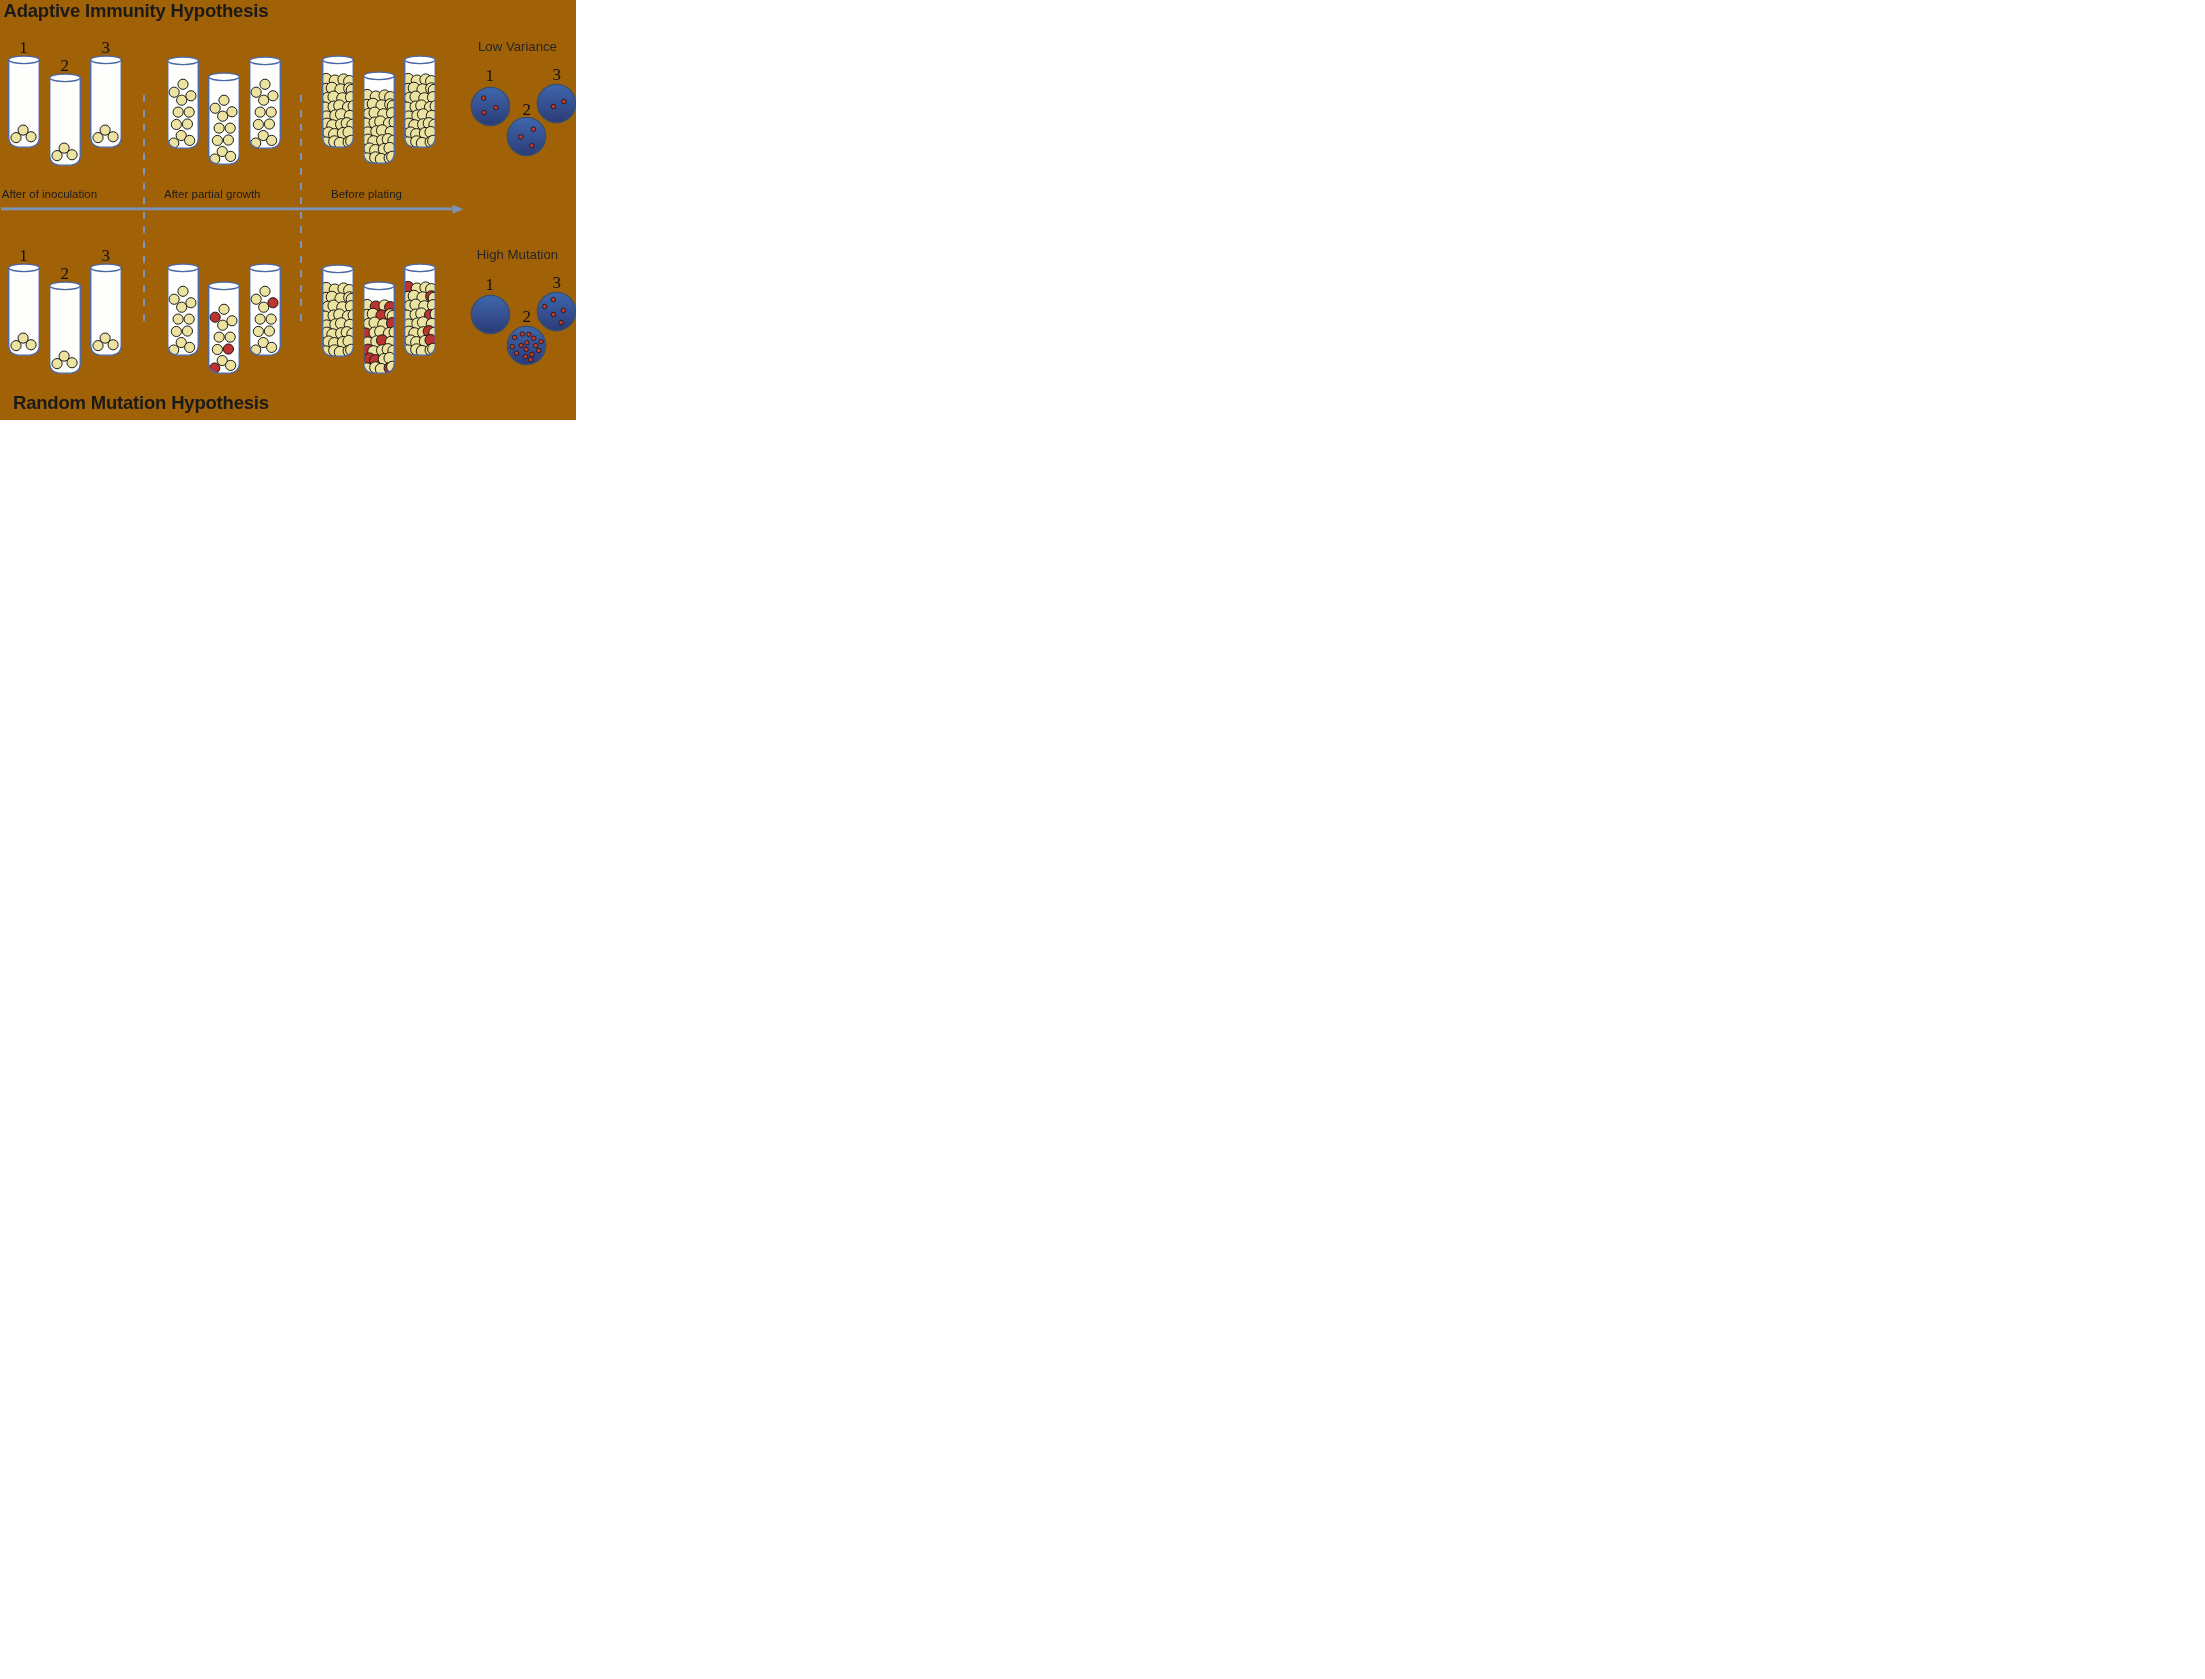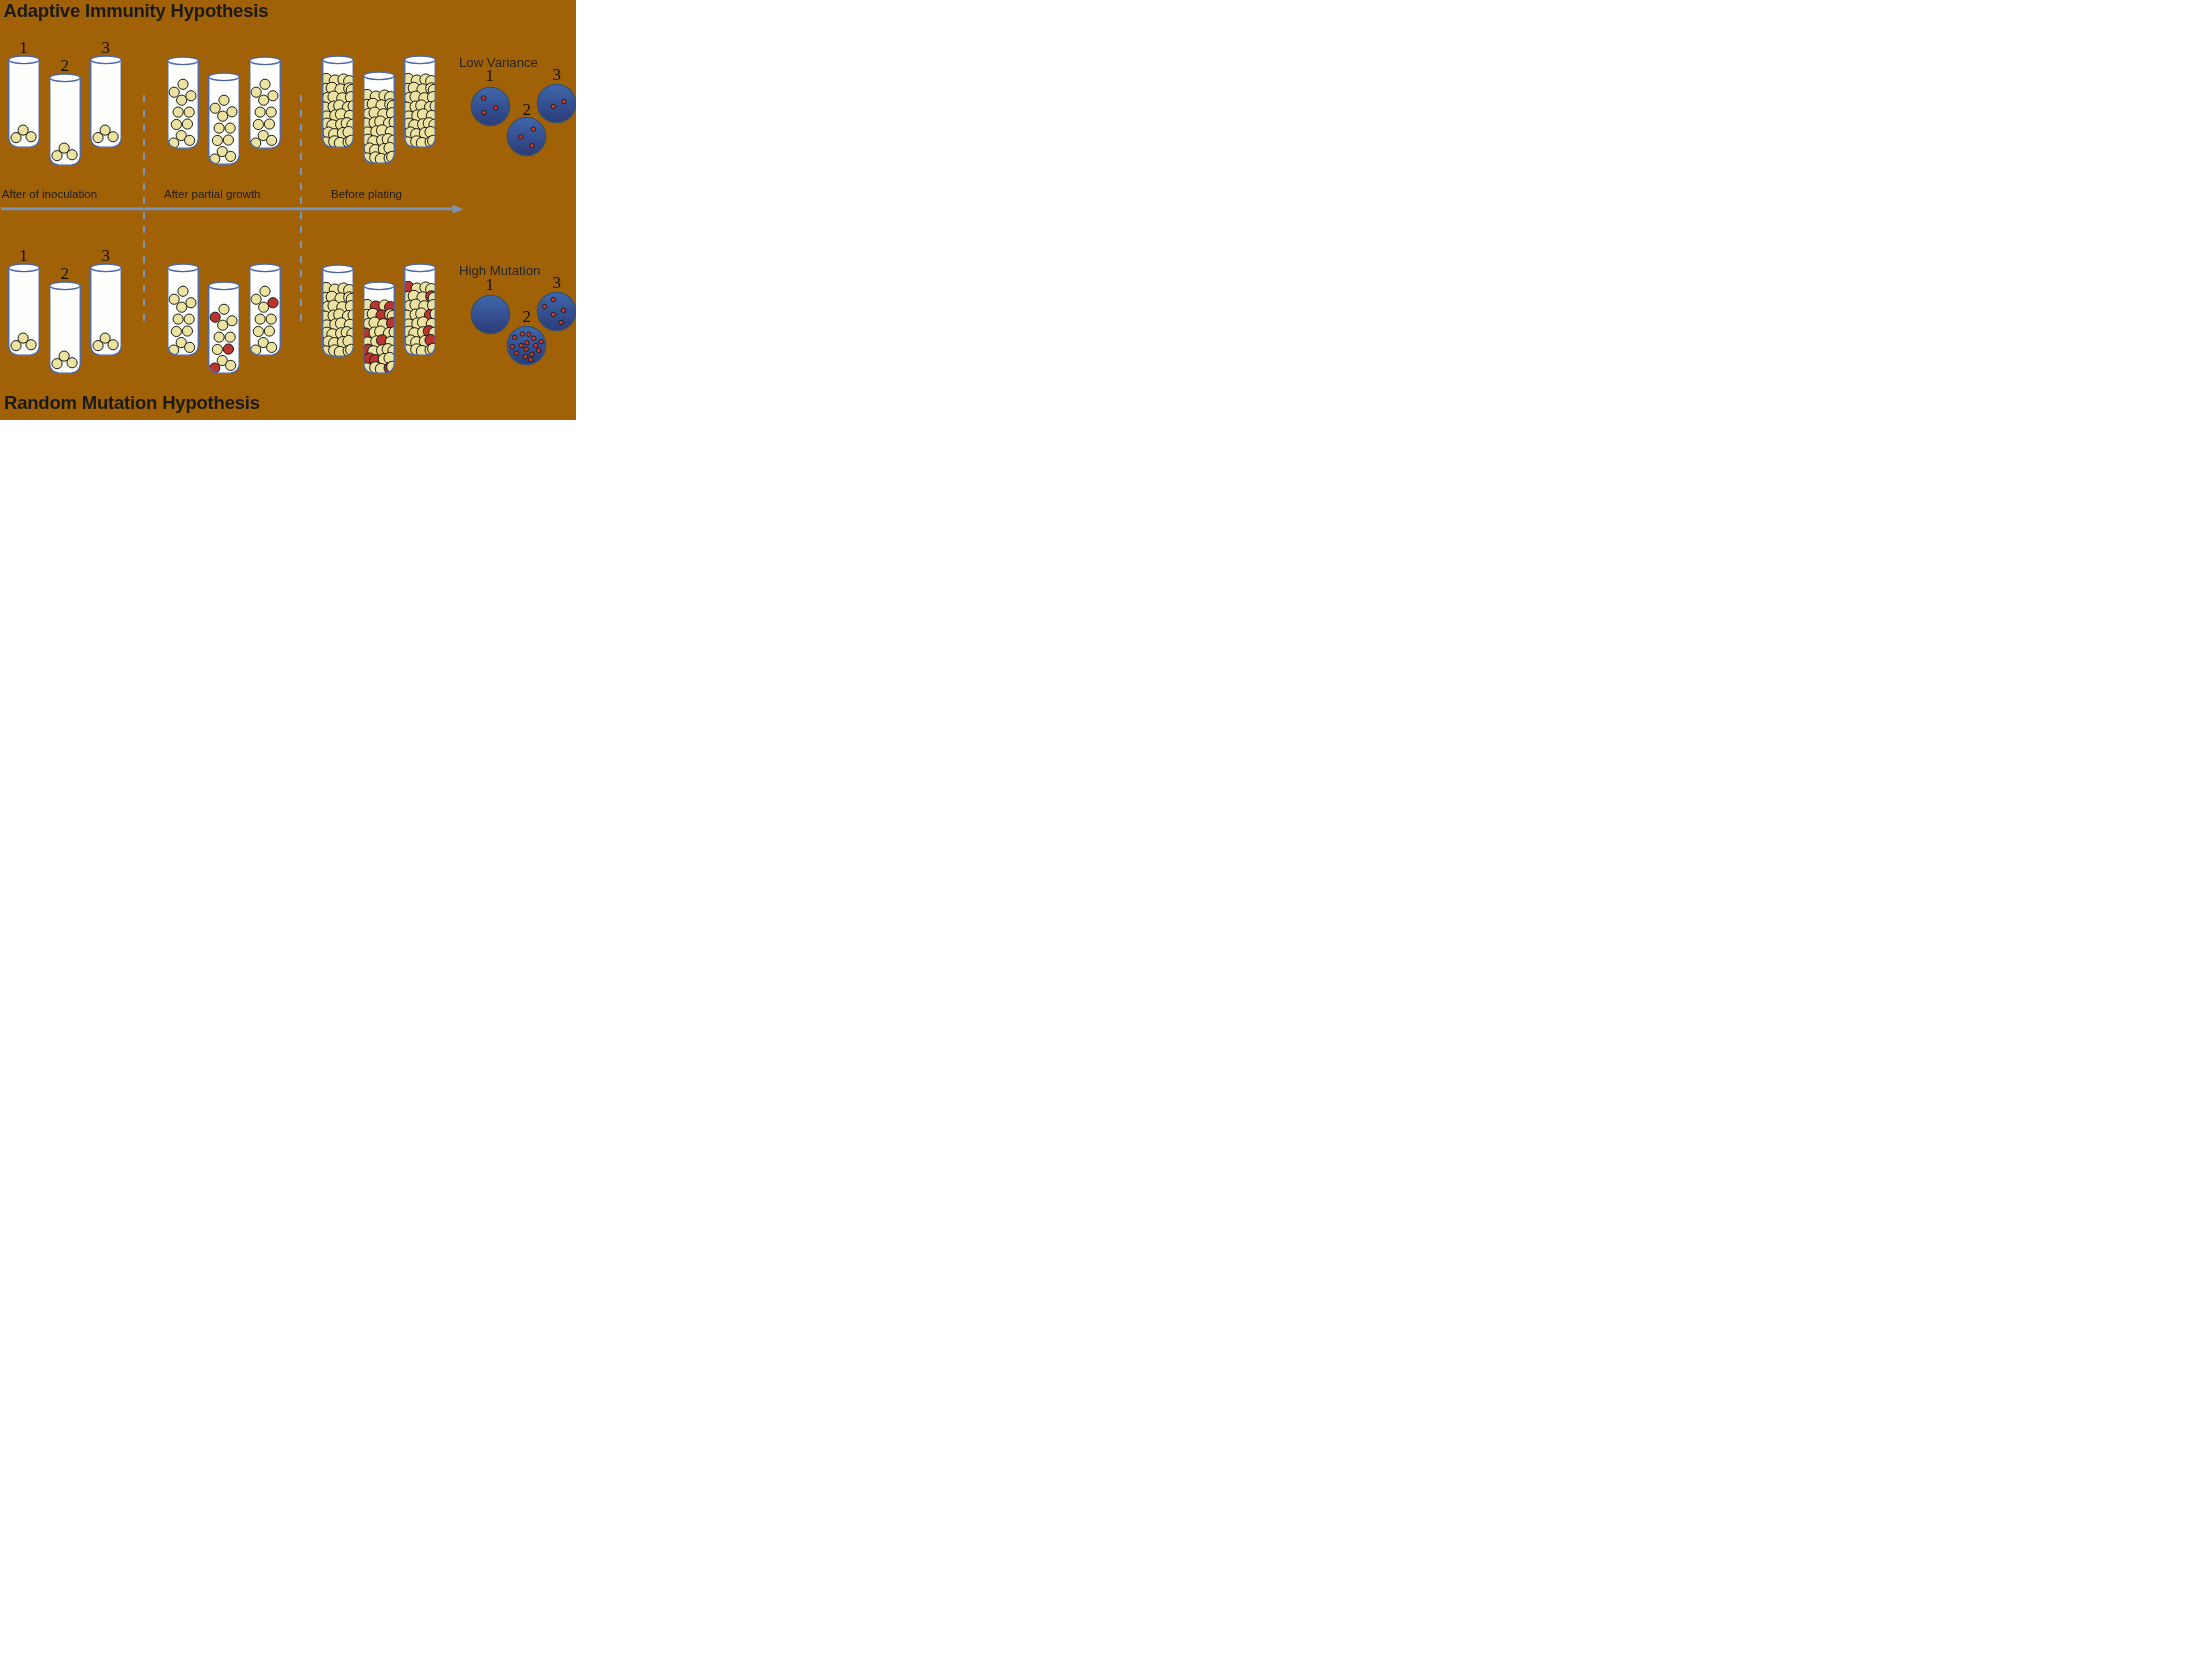--- a/index.html
+++ b/index.html
@@ -5,26 +5,26 @@
   html,body{margin:0;padding:0;background:#ffffff;}
   #canvas{
     position:relative;width:576px;height:420px;background:#a16207;overflow:hidden;
     font-family:"Liberation Sans","DejaVu Sans",sans-serif;
   }
   .title{
     position:absolute;font-weight:700;font-size:18.5px;color:#1a1a1a;
     letter-spacing:-0.2px;white-space:nowrap;
   }
   #title-top{left:3.5px;top:0px;}
-  #title-bottom{left:4px;top:392px;}
+  #title-bottom{left:13px;top:392px;}
   .stage-label{position:absolute;font-size:11.5px;color:#1c1c1c;white-space:nowrap;}
   #stage-0{left:1.8px;top:188px;}
   #stage-1{left:164px;top:188px;width:119px;}
   #stage-2{left:331px;top:188px;width:97px;}
-  .variance-label{position:absolute;font-size:13.2px;color:#262626;width:117px;text-align:left;white-space:nowrap;margin-top:16px;}
+  .variance-label{position:absolute;font-size:13.2px;color:#262626;width:117px;text-align:center;white-space:nowrap;}
   #variance-low{left:459px;top:39px;}
   #variance-high{left:459px;top:247px;}
   .num{
     position:absolute;font-family:"Liberation Serif","DejaVu Serif",serif;
     font-size:17px;color:#111;width:17.6px;text-align:center;line-height:1;
   }
   .divider{
     position:absolute;top:95px;height:230px;width:2.2px;z-index:1;
     background:repeating-linear-gradient(180deg,#7b94b8 0 7px,rgba(0,0,0,0) 7px 14.6px);
   }

